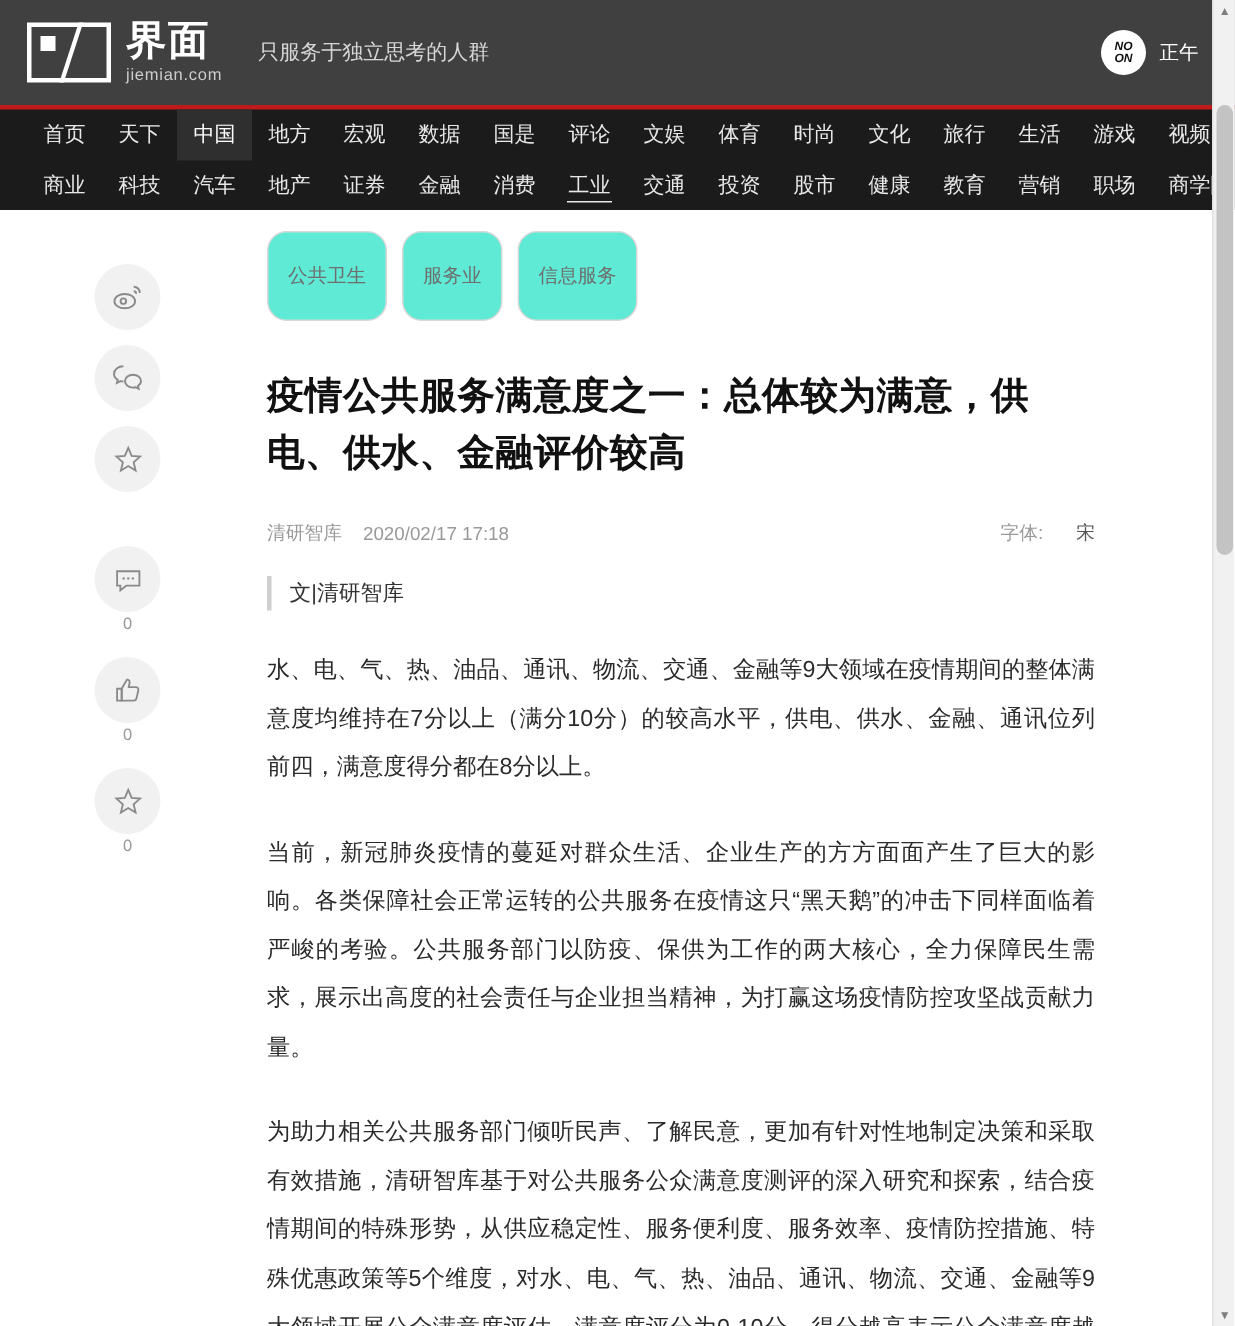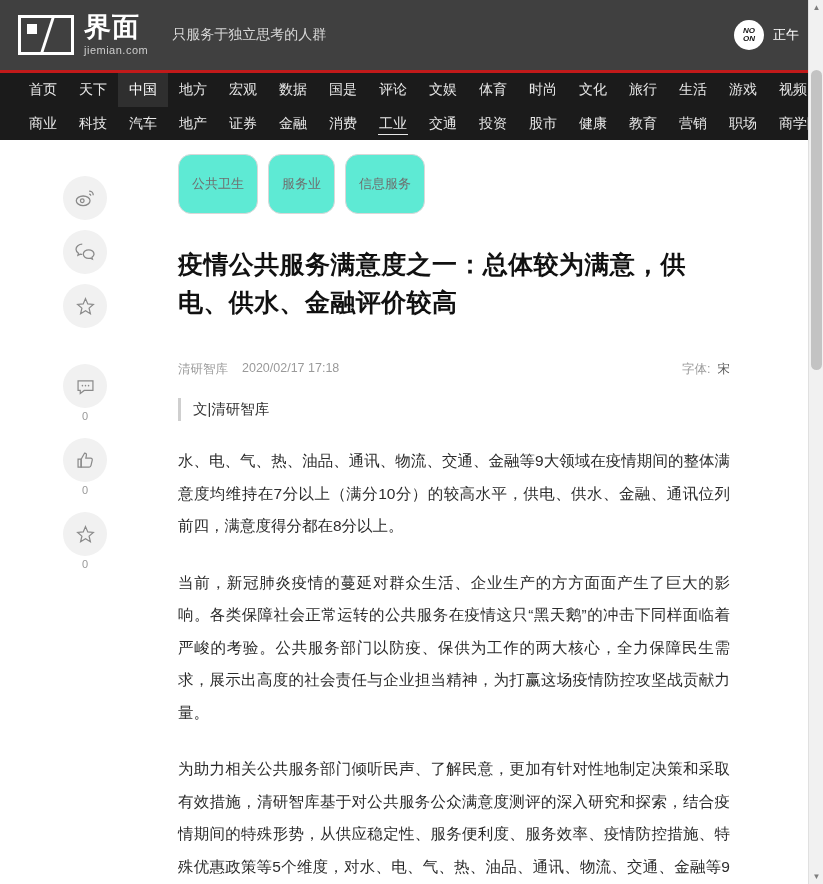--- a/index.html
+++ b/index.html
@@ -218,30 +218,31 @@
     letter-spacing: 0.4px;
   }
   .summary {
     color: #9a9a9a;
     font-size: 14.5px;
     line-height: 2;
     margin-top: 22px;
   }
   .meta-row {
     display: flex;
-    margin-top: 40px;
+    align-items: center;
+    margin-top: 26px;
     color: #9a9a9a;
     font-size: 12.5px;
   }
   .meta-source { margin-right: 14px; }
   .meta-right {
     margin-left: auto;
     display: flex;
     align-items: center;
-    gap: 7px;
+    gap: 22px;
   }
   .font-label { color: #9a9a9a; }
   .font-value { color: #555555; cursor: pointer; }
   .byline {
     margin-top: 20px;
     border-left: 3px solid #cfcfcf;
     padding: 2px 0 2px 12px;
     color: #333333;
     font-size: 14.5px;
   }

